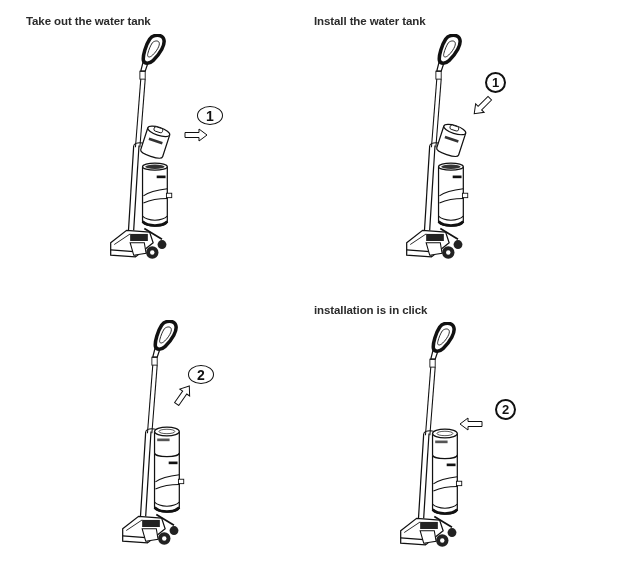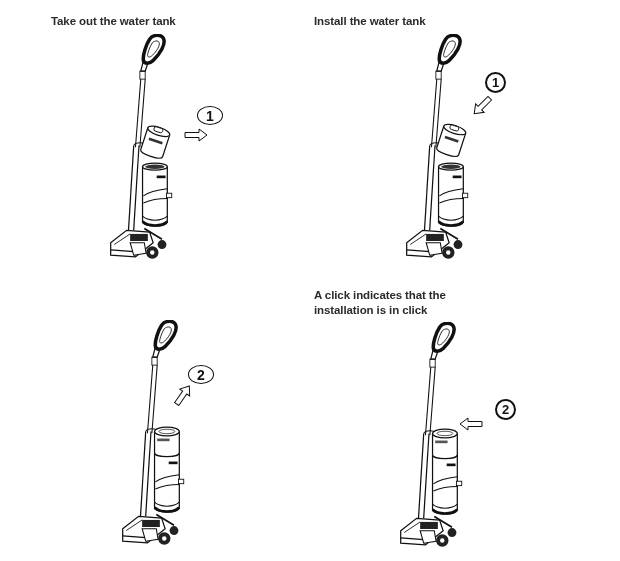--- a/index.html
+++ b/index.html
@@ -73,21 +73,21 @@
       </g>
     </g>
 
     <g id="hollow-arrow">
       <path d="M0,-2.5 L14,-2.5 L14,-6 L22,0 L14,6 L14,2.5 L0,2.5 Z" fill="#fff" stroke="#111" stroke-width="1"></path>
     </g>
   </defs>
 </svg>
 
 <div class="panel" style="left:0;top:0;width:310px;height:280px;">
-  <div class="caption" style="left:26px;top:14px;margin-left:25px;">Take out the water tank</div>
+  <div class="caption" style="left:26px;top:14px;">Take out the water tank</div>
   <svg class="figure" style="left:84px;top:34px;" width="110" height="230" viewBox="0 0 80 260">
     <use href="#vac-base"></use>
     <g transform="translate(50,106)">
         <use href="#tank-tilted"></use>
       </g>
   </svg>
   <div class="step-badge oval" style="left:197px;top:106px;width:24px;height:17px;font-size:14px;">
     <span>1</span>
   </div>
   <svg class="arrow" style="left:182px;top:128px;" width="30" height="14" viewBox="0 -7 24 14">
@@ -122,21 +122,20 @@
     <span>2</span>
   </div>
   <svg class="arrow" style="left:172px;top:104px;" width="22" height="22" viewBox="-11 -11 22 22">
     <g transform="rotate(-55) translate(-11,0)">
         <use href="#hollow-arrow"></use>
       </g>
   </svg>
 </div>
 
 <div class="panel" style="left:310px;top:280px;width:310px;height:281px;">
-  <div class="caption" style="left:4px;top:8px;">A click indicates that the</div>
   <div class="caption" style="left:4px;top:23px;">installation is in click</div>
   <svg class="figure" style="left:64px;top:42px;" width="110" height="230" viewBox="0 0 80 260">
     <use href="#vac-base"></use>
     <use href="#tank-installed"></use>
   </svg>
   <div class="step-badge circ" style="left:185px;top:119px;width:17px;height:17px;font-size:13px;">
     <span>2</span>
   </div>
   <svg class="arrow" style="left:146px;top:137px;" width="28" height="14" viewBox="0 -7 24 14">
     <g transform="translate(24,0) scale(-1,1)">

